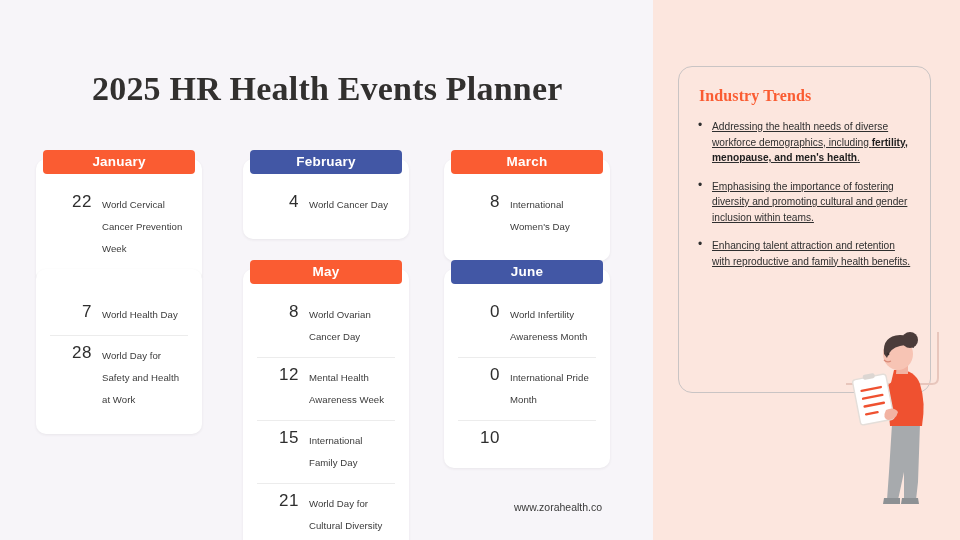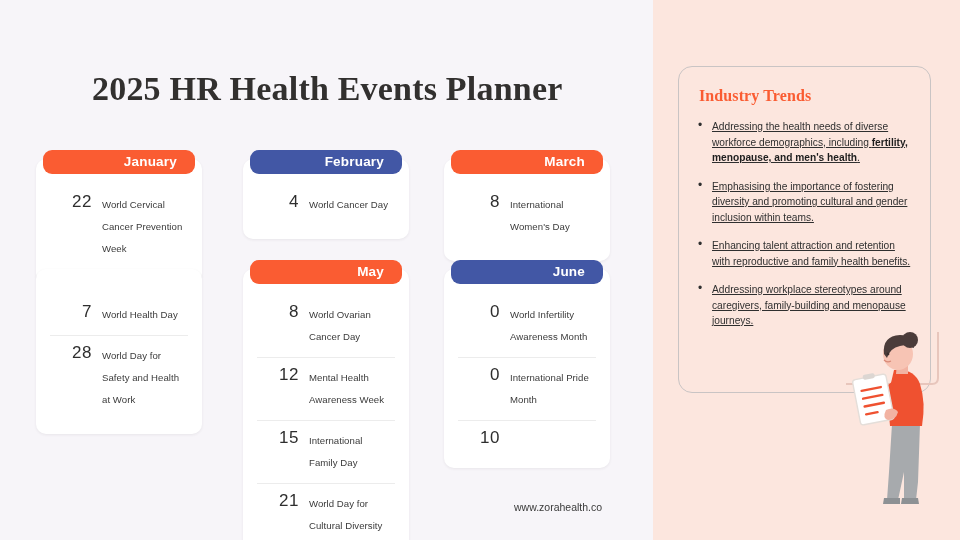--- a/index.html
+++ b/index.html
@@ -59,23 +59,23 @@
   .card.col2 { left: 408px; width: 166px; }
   .card.row0 { top: 9px; }
   .card.row1 { top: 119px; }
 
   .pill {
     position: absolute;
     top: -9px;
     left: 50%;
     transform: translateX(-50%);
     min-width: 116px;
-    text-align: right;
+    text-align: center;
     padding: 4px 18px 5px 18px;
-    border-radius: 9px;
+    border-radius: 4px;
     color: #ffffff;
     font-size: 13.5px;
     font-weight: bold;
     letter-spacing: 0.2px;
     white-space: nowrap;
   }
   .pill.orange { background: #fa5c32; }
   .pill.blue   { background: #4257a5; }
 
   .event {
@@ -247,21 +247,20 @@
         </div>
       </div>
     </div>
 
   <div class="trends">
     <h2>Industry Trends</h2>
     <ul class="bullets">
         <li><span>Addressing the health needs of diverse workforce demographics, including </span><b>fertility, menopause, and men's health</b><span>.</span></li>
         <li><span>Emphasising the importance of fostering diversity and promoting cultural and gender inclusion within teams.</span></li>
         <li><span>Enhancing talent attraction and retention with reproductive and family health benefits.</span></li>
-        <li><span>Addressing workplace stereotypes around caregivers, family-building and menopause journeys.</span></li>
       </ul>
   </div>
 
   <div class="logo">zora</div>
   <div class="url">www.zorahealth.co</div>
 
   <svg class="illustration" viewBox="0 0 114 178" xmlns="http://www.w3.org/2000/svg">
 
     <path d="M0 52 L86 52 Q92 52 92 46 L92 0" fill="none" stroke="#e8c6bc" stroke-width="2"></path>
 

